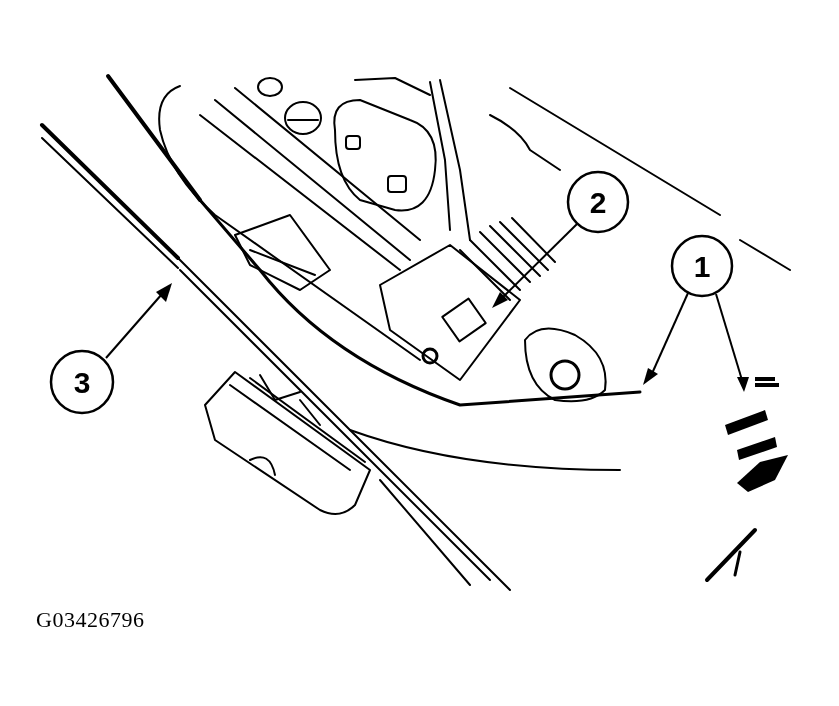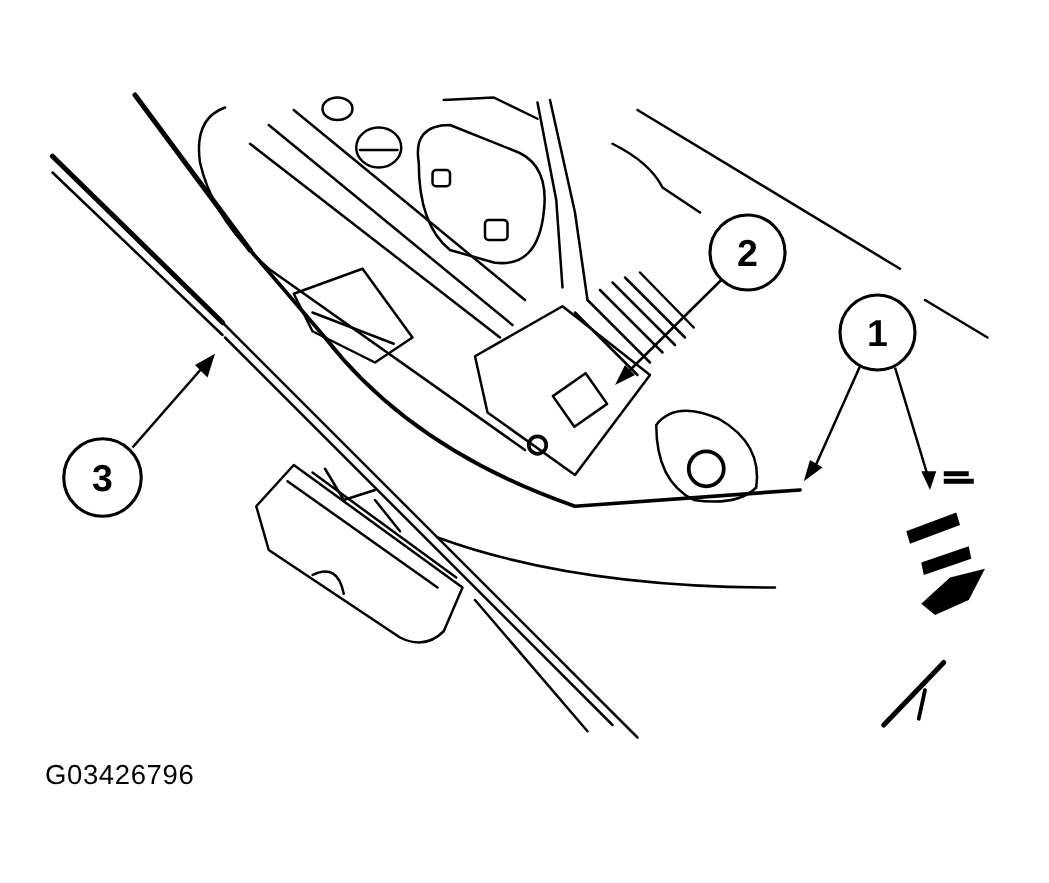--- a/index.html
+++ b/index.html
@@ -1,19 +1,19 @@
 <!DOCTYPE html>
 <html><head>
   <meta charset="utf-8">
   <style>
     html, body { margin: 0; padding: 0; background: #ffffff; }
     body { width: 839px; height: 706px; position: relative; overflow: hidden; font-family: "Liberation Sans", sans-serif; }
     #stage { position: absolute; left: 0; top: 0; width: 839px; height: 706px; }
     .callout-text { font-family: "Liberation Sans", sans-serif; font-weight: bold; font-size: 30px; fill: #000; }
-    .figure-id { position: absolute; left: 36px; top: 607px; font-family: Liberation Sans, sans-serif; font-size: 22px; color: #000; letter-spacing: 0.5px; }
+    .figure-id { position: absolute; left: 36px; top: 607px; font-family: Liberation Serif, serif; font-size: 22px; color: #000; letter-spacing: 0.5px; }
   </style>
 </head>
 <body>
 
 <svg id="stage" viewBox="0 0 839 706" xmlns="http://www.w3.org/2000/svg">
   <g fill="none" stroke="#000" stroke-linecap="round" stroke-linejoin="round">
 
     <line x1="42" y1="125" x2="178" y2="258" stroke-width="4"></line>
     <line x1="42" y1="138" x2="178" y2="268" stroke-width="2"></line>
     <line x1="178" y1="258" x2="510" y2="590" stroke-width="2"></line>

